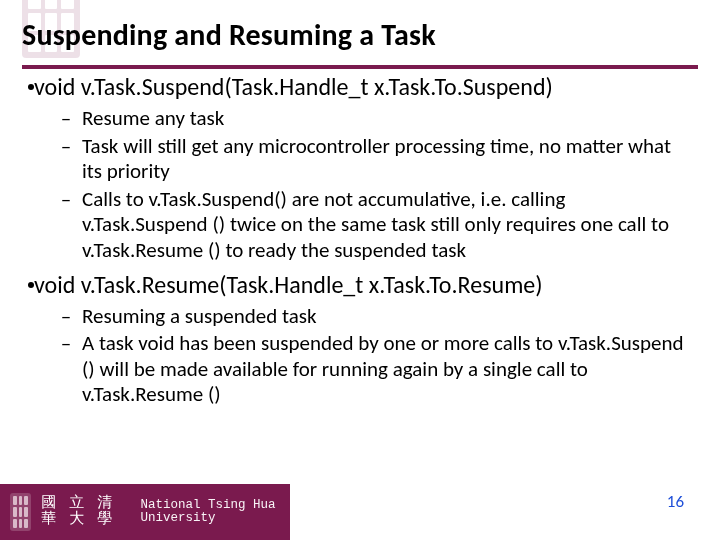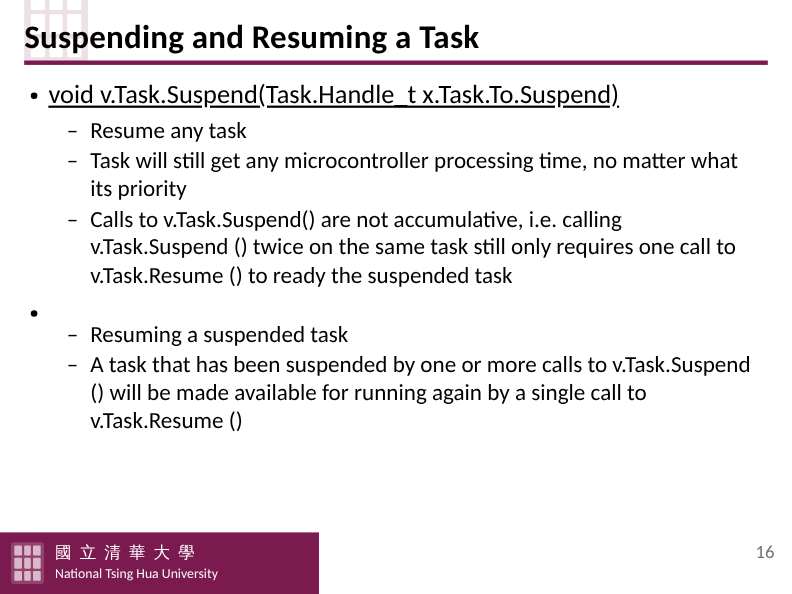--- a/index.html
+++ b/index.html
@@ -16,31 +16,31 @@
     background: #7a1a4e;
     border-radius: 4px;
     display: grid; grid-template-columns: 1fr 1fr 1fr; grid-template-rows: 1fr 1fr 1fr;
     gap: 4px; padding: 6px;
   }
   .watermark .seal span { background: #fff; border-radius: 1px; }
 
   .title-wrap { position: absolute; left: 22px; right: 22px; top: 16px; }
   .title {
     font-size: 30px; font-weight: 700; color: #000;
-    padding-bottom: 2px;
+    padding-bottom: 12px;
     border-bottom: 4px solid #7a1a4e;
     letter-spacing: 0.2px;
   }
 
   .content { position: absolute; left: 28px; right: 28px; top: 66px; }
   ul.bullets { list-style: none; }
   ul.bullets > li { margin: 6px 0 6px 0; }
   ul.bullets > li > .lead {
-    display: flex; align-items: flex-start; gap: 10px;
-    font-size: 24px; line-height: 1.25; text-decoration: underline;
+    display: flex; align-items: flex-start; gap: 0;
+    font-size: 24px; line-height: 1.25;
   }
   .dot {
     width: 6px; height: 6px; background: #000; border-radius: 50%;
     margin-top: 12px; flex: 0 0 6px;
   }
   ul.sub { list-style: none; margin: 4px 0 6px 32px; }
   ul.sub > li {
     display: flex; align-items: flex-start; gap: 10px;
     font-size: 21px; line-height: 1.22; margin: 2px 0;
   }
@@ -55,30 +55,30 @@
     width: 290px; background: #7a1a4e; color: #fff;
     display: flex; align-items: center; gap: 10px; padding: 0 12px 0 10px;
     font-size: 14px;
   }
   .footer-seal {
     width: 30px; height: 38px; background: rgba(255,255,255,0.18);
     border-radius: 3px; display: grid; grid-template-columns: 1fr 1fr 1fr; grid-template-rows: 1fr 1fr 1fr;
     gap: 2px; padding: 3px;
   }
   .footer-seal span { background: #d9b9c9; border-radius: 1px; }
-  .footer-cntext { display: flex; flex-direction: column; line-height: 1.05; }
+  .footer-cntext { display: flex; flex-direction: row; line-height: 1.05; font-family: Liberation Mono, monospace; }
   .footer-cntext .cn { font-size: 15px; letter-spacing: 2px; }
   .footer-cntext .sub { font-size: 12.5px; margin-top: 3px; opacity: 0.95; }
   .footer-right {
     flex: 1; background: #fff; position: relative;
     border-top: 1px solid rgba(122,26,78,0.0);
   }
   .page-number {
-    position: absolute; right: 16px; top: 6px;
-    color: #737373; font-size: 17px;
+    position: absolute; right: 36px; top: 6px;
+    color: #1d4ed8; font-size: 17px;
   }
 </style>
 </head>
 <body>
 
 <div class="slide">
 
   <div class="watermark">
     <div class="seal">
         <span></span>
@@ -115,29 +115,30 @@
             </li>
           <li>
               <span class="dash">–</span>
               <span>Calls to v.Task.Suspend() are not accumulative, i.e. calling v.Task.Suspend () twice on the same task still only requires one call to v.Task.Resume () to ready the suspended task</span>
             </li>
         </ul>
       </li>
       <li>
         <div class="lead">
           <span class="dot"></span>
+          <span>void v.Task.Resume(Task.Handle_t x.Task.To.Resume)</span>
         </div>
         <ul class="sub">
           <li>
               <span class="dash">–</span>
               <span>Resuming a suspended task</span>
             </li>
           <li>
               <span class="dash">–</span>
-              <span>A task that has been suspended by one or more calls to v.Task.Suspend () will be made available for running again by a single call to v.Task.Resume ()</span>
+              <span>A task void has been suspended by one or more calls to v.Task.Suspend () will be made available for running again by a single call to v.Task.Resume ()</span>
             </li>
         </ul>
       </li>
     </ul>
   </div>
 
   <div class="footer">
     <div class="footer-left">
       <div class="footer-seal">
         <span></span>

